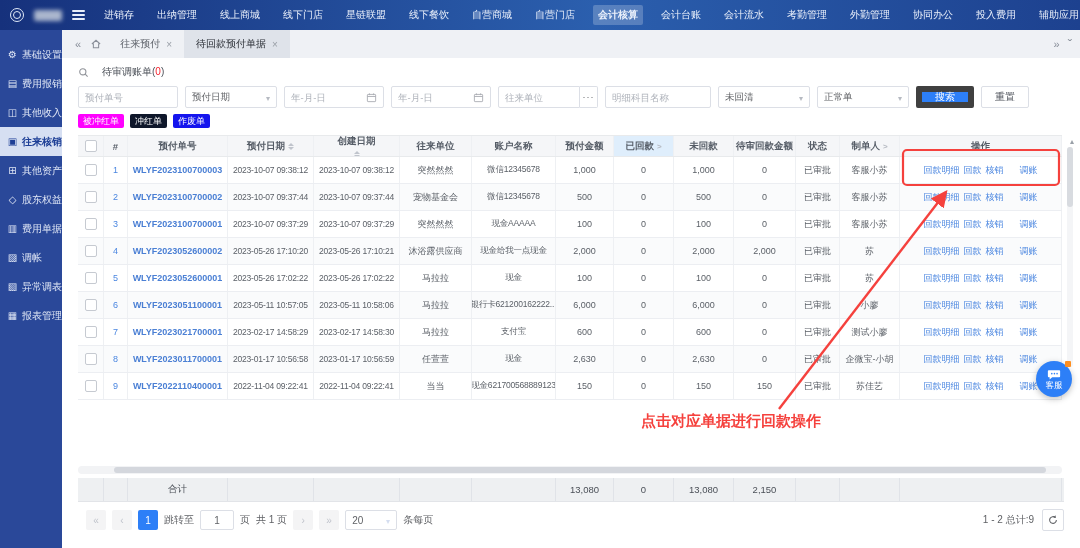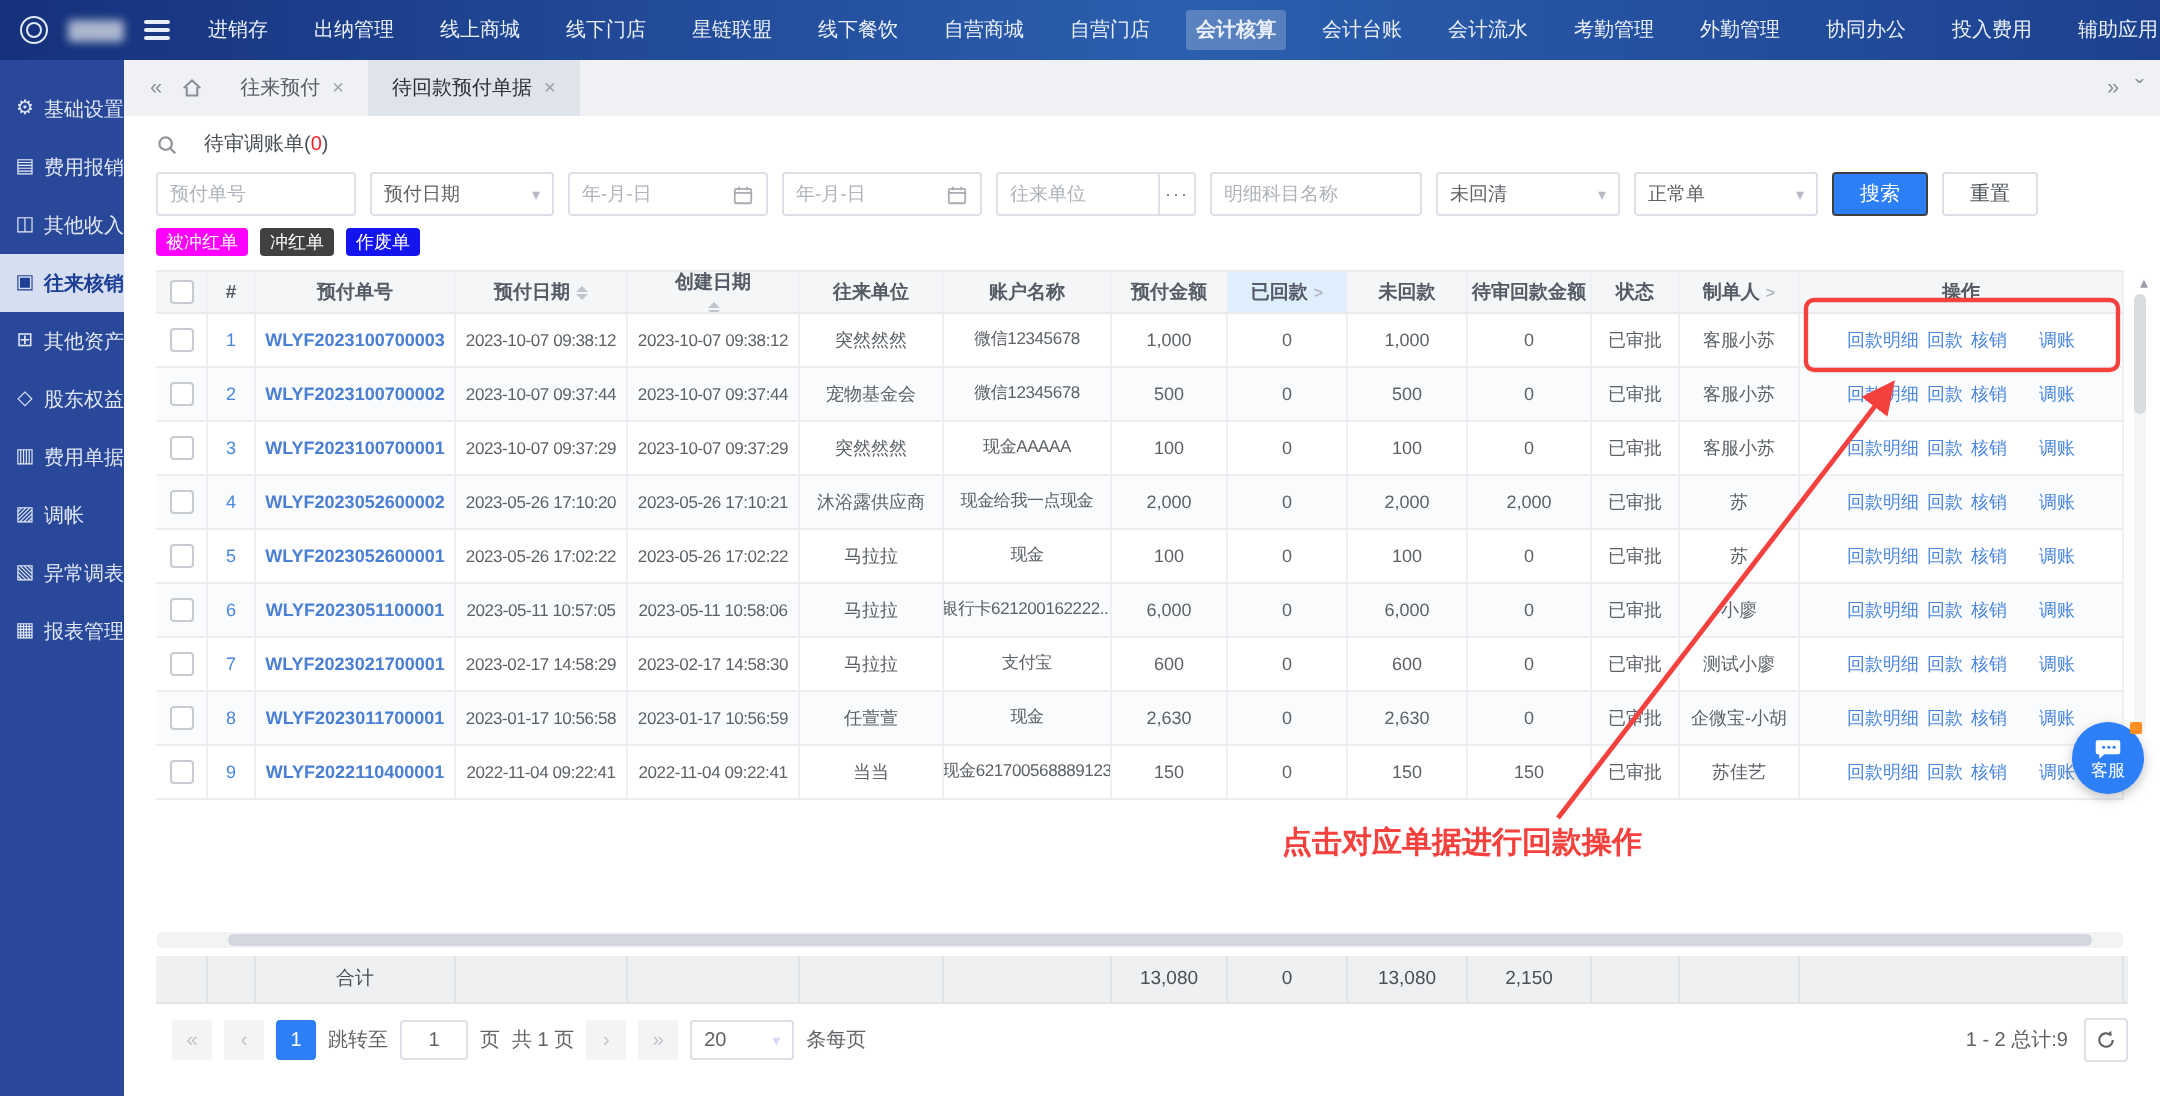--- a/index.html
+++ b/index.html
@@ -60,21 +60,21 @@
   .f-select .sel-caret::after{ content:"▾"; color:#b6bac2; font-size:8px; }
   .f-date { justify-content:space-between; }
   .f-date input { border:none; outline:none; width:60px; font-size:9.5px; font-family:inherit; }
   .f-date input::placeholder { color:#aeb2ba; }
   .unit-group { display:flex; align-items:stretch; }
   .unit-group .f-input { border-radius:2px 0 0 2px; width:82px; }
   .dots-btn { width:18px; border:1px solid #dcdfe6; border-left:none; border-radius:0 2px 2px 0;
     display:flex; align-items:center; justify-content:center; font-size:9px; color:#606266;
     letter-spacing:1px; cursor:pointer; background:#fff; }
   .btn { height:22px; border-radius:2px; font-size:10px; padding:0 13px; display:flex; align-items:center; cursor:pointer; }
-  .btn-primary { background:#2d7ff7; color:#fff; border:1px solid #404040; }
+  .btn-primary { background:#2d7ff7; color:#fff; border:6px solid #404040; }
   .btn-plain { background:#fff; color:#4a4f57; border:1px solid #dcdfe6; }
 
   .tag-row { margin-top:6px; display:flex; gap:6px; }
   .tag { height:14px; padding:0 5px; border-radius:2px; color:#fff; font-size:9px; display:flex; align-items:center; cursor:pointer; }
 
   
   .tablewrap { position:relative; margin-top:7px; width:984px; }
   .trow { display:flex; }
   .th, .td { flex:0 0 auto; display:flex; align-items:center; justify-content:center;
     overflow:hidden; white-space:nowrap; border-right:1px solid #eef0f3; }
@@ -285,21 +285,21 @@
         <div class="f-select" style="width:92px;text-align:center;">
             <span>正常单</span>
             <span class="sel-caret"></span>
           </div>
         <button class="btn btn-primary">搜索</button>
         <button class="btn btn-plain">重置</button>
       </div>
 
       <div class="tag-row" id="tag-row">
           <span class="tag" style="background: rgb(255, 0, 255);">被冲红单</span>
-          <span class="tag" style="background: #404040;">冲红单</span>
+          <span class="tag" style="background: #0f172a;">冲红单</span>
           <span class="tag" style="background: rgb(20, 20, 238);">作废单</span>
         </div>
 
       <div class="tablewrap">
         <div class="trow thead" id="thead">
             <div class="th" style="width: 26px;">
               <span class="cbx"></span>
             </div>
             <div class="th" style="width: 24px;">
               <span>#</span>

